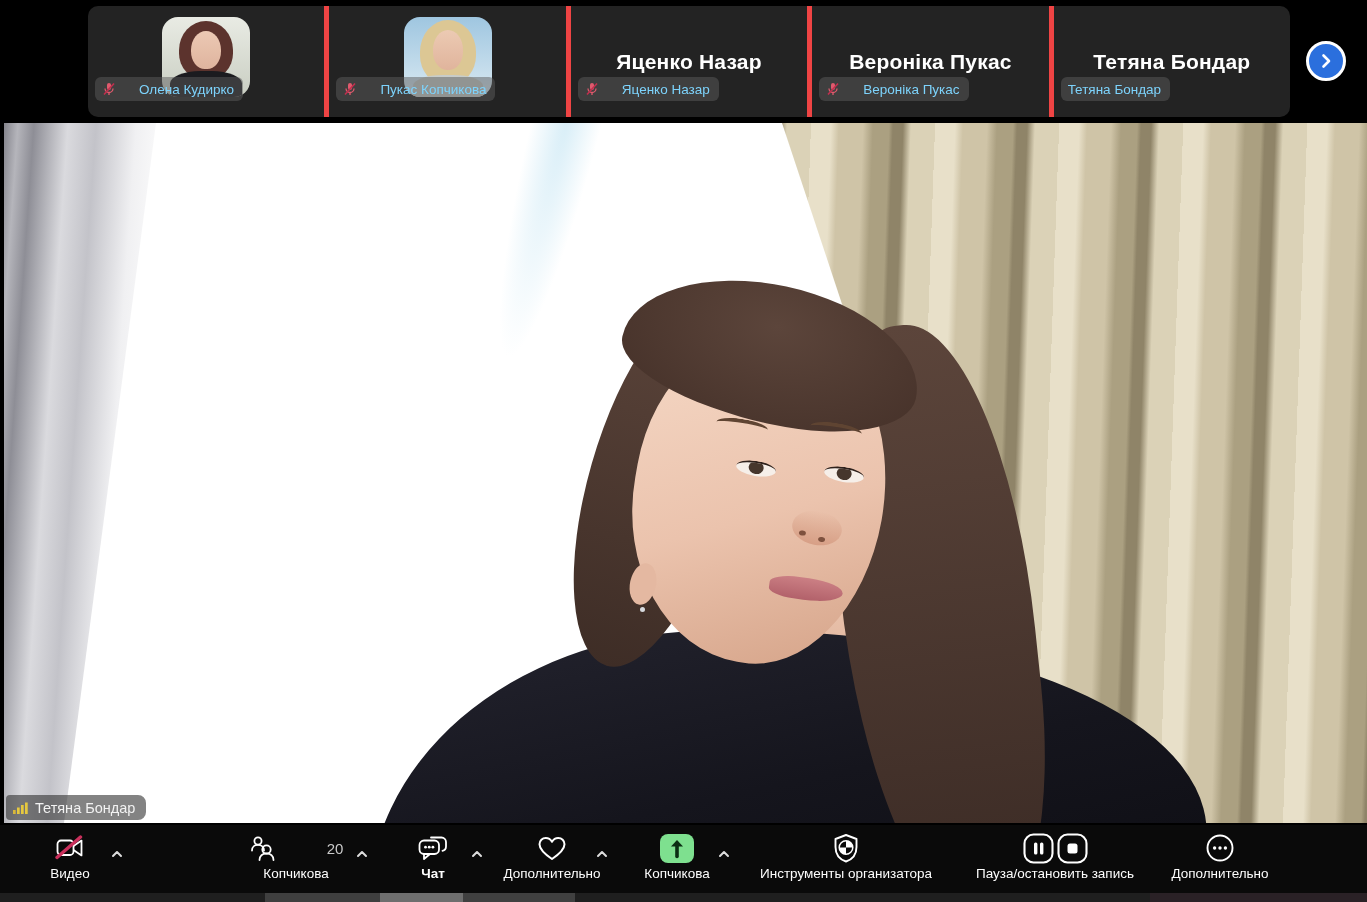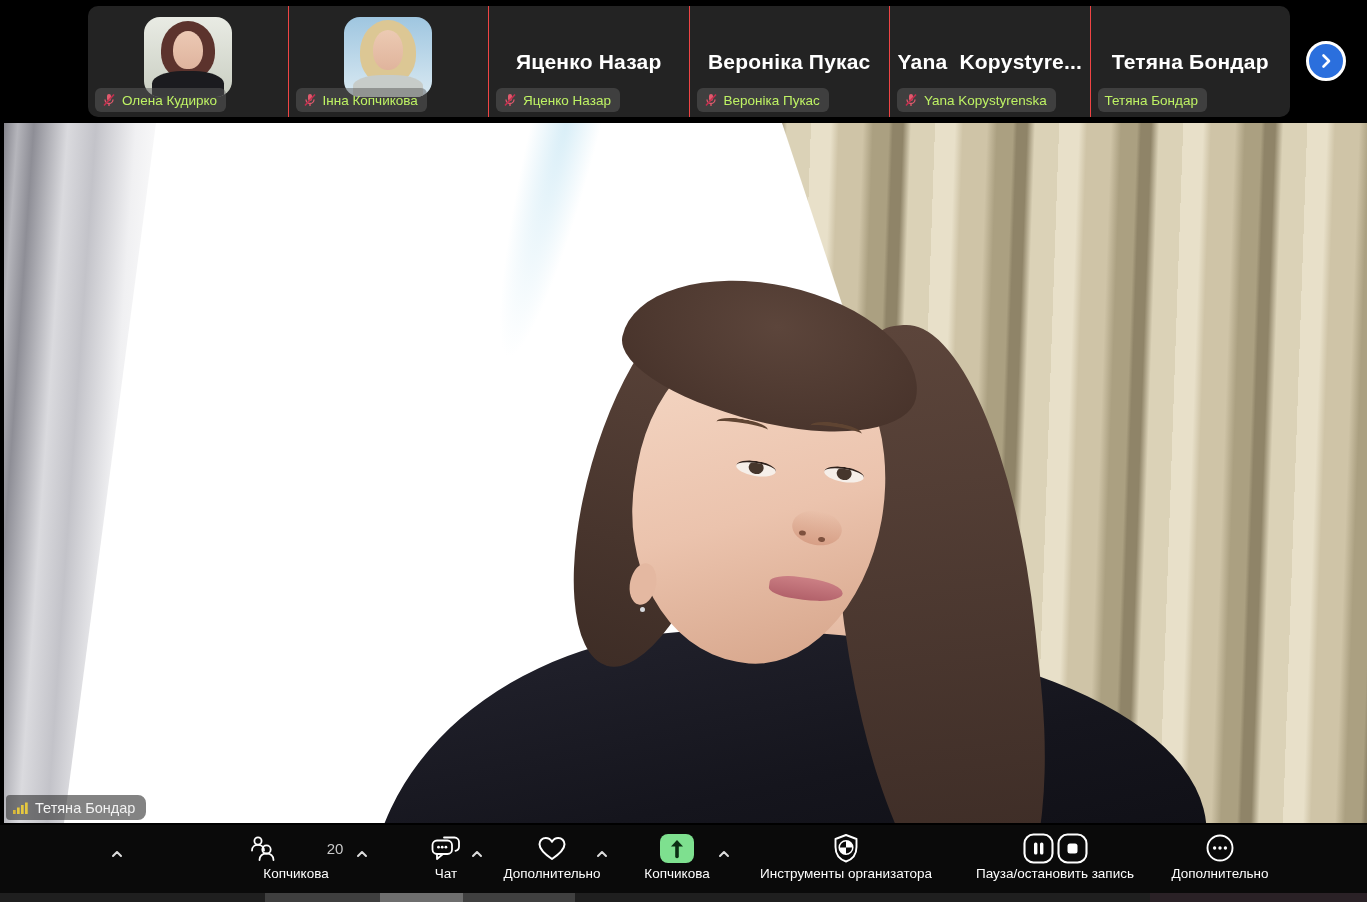--- a/index.html
+++ b/index.html
@@ -3,27 +3,27 @@
 <meta charset="utf-8">
 <style>
   * { box-sizing: border-box; margin: 0; padding: 0; }
   html,body { width:1367px; height:902px; background:#000; overflow:hidden; }
   body { font-family:"Liberation Sans","DejaVu Sans",sans-serif; }
   .app { position:relative; width:1367px; height:902px; background:#000; overflow:hidden; }
 
   
   .filmstrip { position:absolute; left:88px; top:6px; width:1202px; height:111px;
                background:#232323; border-radius:10px; display:flex; overflow:hidden; }
-  .tile { position:relative; flex:1 1 0; height:100%; border-right:1px solid #ef4444; }
+  .tile { position:relative; flex:1 1 0; height:100%; border-right:5px solid #ef4444; }
   .tile:last-child { border-right:none; }
   .bigname { position:absolute; left:0; right:0; top:44px; text-align:center;
              color:#fff; font-weight:bold; font-size:21px; white-space:pre; letter-spacing:.2px; }
-  .chip { position:absolute; left:7px; bottom:5px; height:24px; display:flex; align-items:center;
-          gap:6px; padding:0 9px 0 7px; background:rgba(92,92,92,.5); border-radius:6px;
-          color:#bef264; font-size:13.5px; white-space:nowrap; }
+  .chip { position:absolute; left:7px; bottom:16px; height:24px; display:flex; align-items:center;
+          gap:23px; padding:0 9px 0 7px; background:rgba(92,92,92,.5); border-radius:6px;
+          color:#7dd3fc; font-size:13.5px; white-space:nowrap; }
   .avatar { position:absolute; left:50%; top:11px; transform:translateX(-50%);
             width:88px; height:80px; border-radius:16px; overflow:hidden; }
   .av-hair { position:absolute; border-radius:50% 50% 44% 44%; }
   .av-face { position:absolute; border-radius:50% 50% 46% 46%; }
   .av-body { position:absolute; bottom:-4px; left:50%; transform:translateX(-50%);
              border-radius:42% 42% 0 0; }
   .next-btn { position:absolute; left:1306px; top:41px; width:40px; height:40px; border-radius:50%;
               background:#2b6fdd; border:3px solid #fff; display:flex; align-items:center;
               justify-content:center; cursor:pointer; }
 
@@ -114,21 +114,21 @@
         <div class="av-face" style="left:29px; top:13px; width:30px; height:40px; background:linear-gradient(#eccab3,#e0b49c);"></div>
         <div class="av-body" style="width:70px; height:26px; background:#c7ccc9;"></div>
       </div>
       <div class="chip">
         <svg width="14" height="14" viewBox="0 0 14 14">
           <rect x="5" y="1" width="4" height="7" rx="2" fill="#e05a6d"></rect>
           <path d="M3 6.5 a4 4 0 0 0 8 0" fill="none" stroke="#e05a6d" stroke-width="1.3"></path>
           <line x1="7" y1="10.5" x2="7" y2="13" stroke="#e05a6d" stroke-width="1.3"></line>
           <line x1="2" y1="12.5" x2="12" y2="1.5" stroke="#c22f4e" stroke-width="1.6"></line>
         </svg>
-        <span>Інна Копчикова</span>
+        <span>Пукас Копчикова</span>
       </div>
     </div>
 
     <div class="tile">
       <div class="bigname">Яценко Назар</div>
       <div class="chip">
         <svg width="14" height="14" viewBox="0 0 14 14">
           <rect x="5" y="1" width="4" height="7" rx="2" fill="#e05a6d"></rect>
           <path d="M3 6.5 a4 4 0 0 0 8 0" fill="none" stroke="#e05a6d" stroke-width="1.3"></path>
           <line x1="7" y1="10.5" x2="7" y2="13" stroke="#e05a6d" stroke-width="1.3"></line>
@@ -144,32 +144,20 @@
         <svg width="14" height="14" viewBox="0 0 14 14">
           <rect x="5" y="1" width="4" height="7" rx="2" fill="#e05a6d"></rect>
           <path d="M3 6.5 a4 4 0 0 0 8 0" fill="none" stroke="#e05a6d" stroke-width="1.3"></path>
           <line x1="7" y1="10.5" x2="7" y2="13" stroke="#e05a6d" stroke-width="1.3"></line>
           <line x1="2" y1="12.5" x2="12" y2="1.5" stroke="#c22f4e" stroke-width="1.6"></line>
         </svg>
         <span>Вероніка Пукас</span>
       </div>
     </div>
 
-    <div class="tile">
-      <div class="bigname">Yana  Kopystyre...</div>
-      <div class="chip">
-        <svg width="14" height="14" viewBox="0 0 14 14">
-          <rect x="5" y="1" width="4" height="7" rx="2" fill="#e05a6d"></rect>
-          <path d="M3 6.5 a4 4 0 0 0 8 0" fill="none" stroke="#e05a6d" stroke-width="1.3"></path>
-          <line x1="7" y1="10.5" x2="7" y2="13" stroke="#e05a6d" stroke-width="1.3"></line>
-          <line x1="2" y1="12.5" x2="12" y2="1.5" stroke="#c22f4e" stroke-width="1.6"></line>
-        </svg>
-        <span>Yana Kopystyrenska</span>
-      </div>
-    </div>
 
     <div class="tile">
       <div class="bigname">Тетяна Бондар</div>
       <div class="chip">
         <span>Тетяна Бондар</span>
       </div>
     </div>
   </div>
 
   <div class="next-btn">
@@ -213,20 +201,30 @@
           <rect x="9" y="4" width="2.7" height="9" fill="#e6c83f"></rect>
           <rect x="13" y="1.5" width="2.7" height="11.5" fill="#e6c83f"></rect>
         </svg>
         <span>Тетяна Бондар</span>
       </div>
     </div>
   </div>
 
   <div class="toolbar">
 
+    <div class="tool" style="left:20px; width:100px;">
+      <div class="t-icon">
+        <svg width="30" height="26" viewBox="0 0 30 26">
+          <rect x="2.5" y="5.5" width="16" height="14.5" rx="3.5" fill="none" stroke="#fff" stroke-width="1.8"></rect>
+          <path d="M18.5 11 L26.5 5.6 V20.4 L18.5 15" fill="none" stroke="#fff" stroke-width="1.8" stroke-linejoin="round"></path>
+          <line x1="2" y1="22.5" x2="25.5" y2="2" stroke="#c9305c" stroke-width="3.4" stroke-linecap="round"></line>
+        </svg>
+      </div>
+      <div class="t-label">Видео</div>
+    </div>
     <div class="chev" style="left:111px;">
       <svg width="12" height="8" viewBox="0 0 12 8">
           <path d="M2 6 L6 2 L10 6" fill="none" stroke="#ddd" stroke-width="2" stroke-linecap="round" stroke-linejoin="round"></path>
         </svg>
     </div>
 
     <div class="tool" style="left:246px; width:100px;">
       <div class="t-icon">
         <svg width="28" height="27" viewBox="0 0 28 27">
           <circle cx="9" cy="6" r="3.6" fill="none" stroke="#fff" stroke-width="1.8"></circle>
@@ -237,21 +235,21 @@
         <span class="count">20</span>
       </div>
       <div class="t-label">Копчикова</div>
     </div>
     <div class="chev" style="left:356px;">
       <svg width="12" height="8" viewBox="0 0 12 8">
           <path d="M2 6 L6 2 L10 6" fill="none" stroke="#ddd" stroke-width="2" stroke-linecap="round" stroke-linejoin="round"></path>
         </svg>
     </div>
 
-    <div class="tool" style="left:406px; width:80px;">
+    <div class="tool" style="left:393px; width:80px;font-weight:bold;">
       <div class="t-icon">
         <svg width="32" height="28" viewBox="0 0 32 28">
           <path d="M14 3.5 h10.5 a4.5 4.5 0 0 1 4.5 4.5 v4.5 a4.5 4.5 0 0 1 -3.5 4.4" fill="none" stroke="#fff" stroke-width="1.8" stroke-linecap="round"></path>
           <rect x="2.5" y="6.5" width="19.5" height="13.5" rx="4.5" fill="none" stroke="#fff" stroke-width="1.8"></rect>
           <path d="M7 20 v5 l6 -5" fill="none" stroke="#fff" stroke-width="1.8" stroke-linejoin="round"></path>
           <circle cx="8.5" cy="13.2" r="1.4" fill="#fff"></circle>
           <circle cx="12.2" cy="13.2" r="1.4" fill="#fff"></circle>
           <circle cx="15.9" cy="13.2" r="1.4" fill="#fff"></circle>
         </svg>
       </div>

